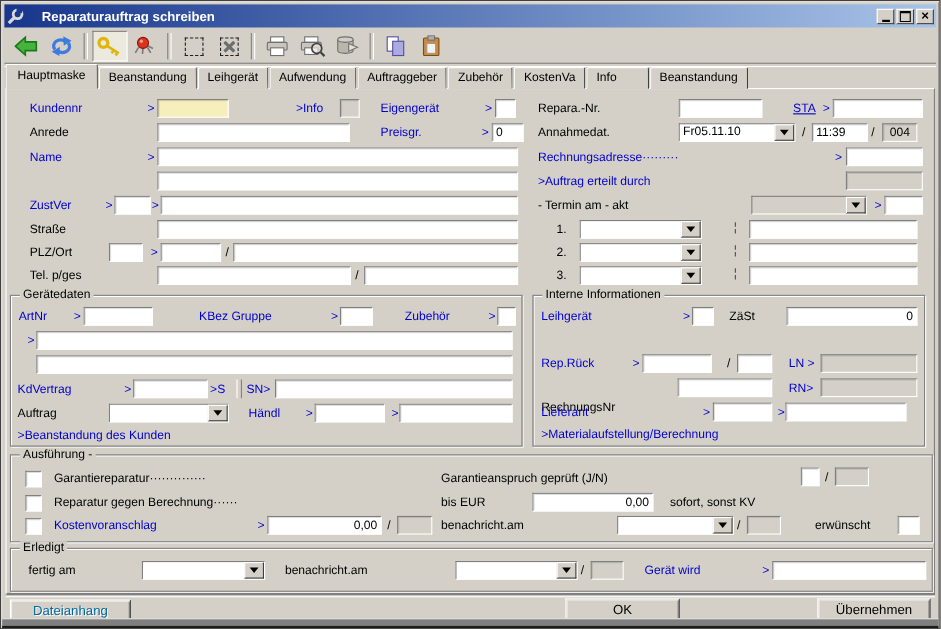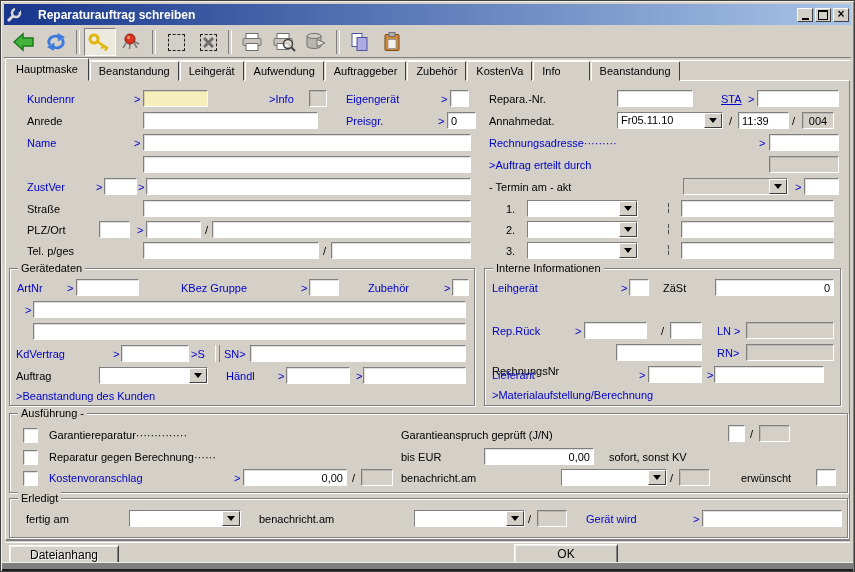--- a/index.html
+++ b/index.html
@@ -44,21 +44,21 @@
   .dd-a{width:0;height:0;border-left:4px solid transparent;border-right:4px solid transparent;border-top:5px solid #000;}
   .ck{box-sizing:border-box;width:15px;height:15px;background:#fff;border:1px solid;border-color:#808080 #fff #fff #808080;
       box-shadow:inset 1px 1px 0 #5a5a5a33;}
   .fs{border:1px solid #808080;box-shadow:inset 1px 1px 0 #fff,1px 1px 0 #fff;}
   .lg{position:absolute;top:-7px;left:8px;background:#D4D0C8;padding:0 3px;white-space:nowrap;}
   .vdiv{width:3px;height:17px;border-left:1px solid #fff;border-right:1px solid #808080;}
   .hr2{left:4px;top:538px;right:4px;height:2px;border-top:1px solid #808080;border-bottom:1px solid #fff;}
   .btn{box-sizing:border-box;height:21px;background:#D4D0C8;border:1px solid;border-color:#fff #404040 #404040 #fff;
        box-shadow:inset 1px 1px 0 #F0EEE8, inset -1px -1px 0 #808080;
        font:12px "Liberation Sans","DejaVu Sans",sans-serif;text-align:center;line-height:19px;}
-  .btn.disabled{color:#000000;text-shadow:1px 1px 0 #fff;}
+  .btn.disabled{color:#0369a1;text-shadow:1px 1px 0 #fff;}
   .bottombar{left:1px;right:1px;bottom:0;height:6px;background:#7F7F7F;border-top:1px solid #EFEDE7;border-bottom:2px solid #1c1c1c;}
   .bar{color:#404040;font-size:11px;}
 </style>
 </head>
 <body>
 
 <div class="win">
 
   <div class="po titlebar">
     <svg width="16" height="16" viewBox="0 0 16 16">
@@ -377,14 +377,15 @@
   </span>
   <span class="po sl" style="left:527px;top:512px">/</span>
   <input class="po gn" style="left: 536px; top: 509px; width: 30px;">
   <span class="po lb" style="left:585px;top:512px">Gerät wird</span>
   <span class="po gt" style="left:692px;top:512px">&gt;</span>
   <input class="po in" style="left: 701px; top: 509px; width: 140px;">
 
   <div class="po hr2"></div>
   <div class="po btn disabled" style="left:8px;top:544px;width:110px">Dateianhang</div>
   <div class="po btn" style="left:513px;top:543px;width:104px">OK</div>
+  <div class="po btn" style="left:742px;top:543px;width:103px">Übernehmen</div>
   <div class="po bottombar"></div>
 </div>
 
 </body></html>

